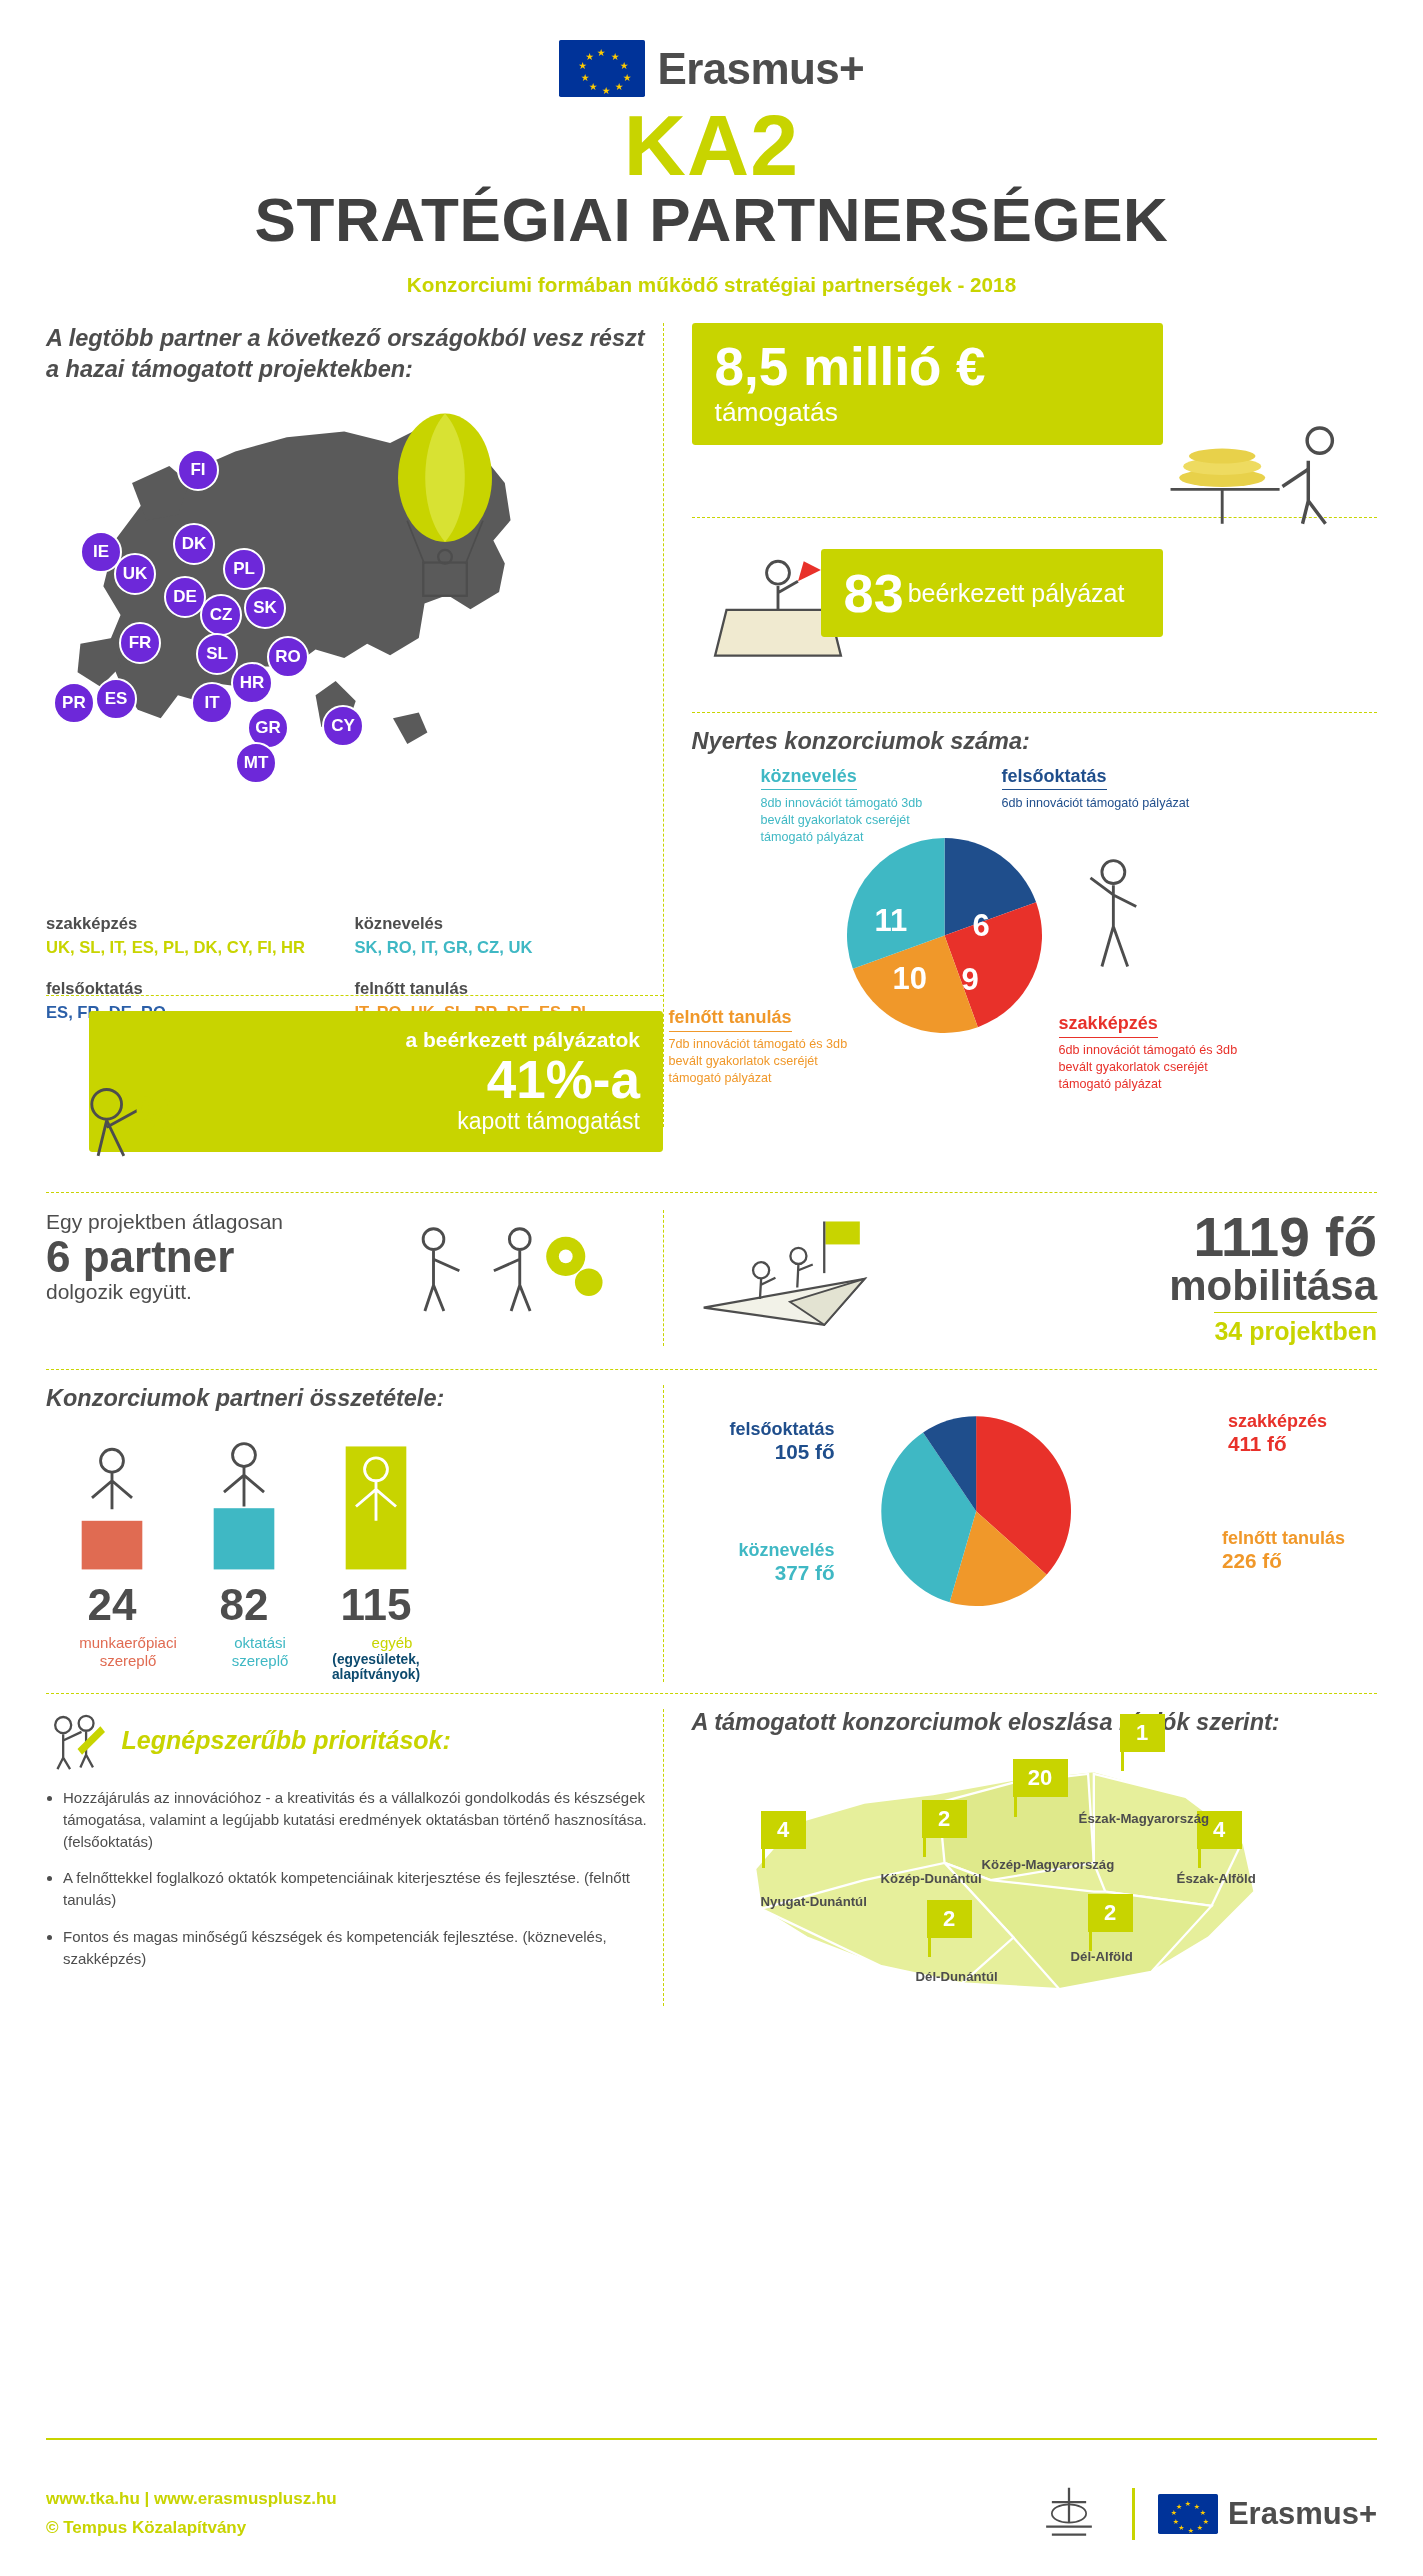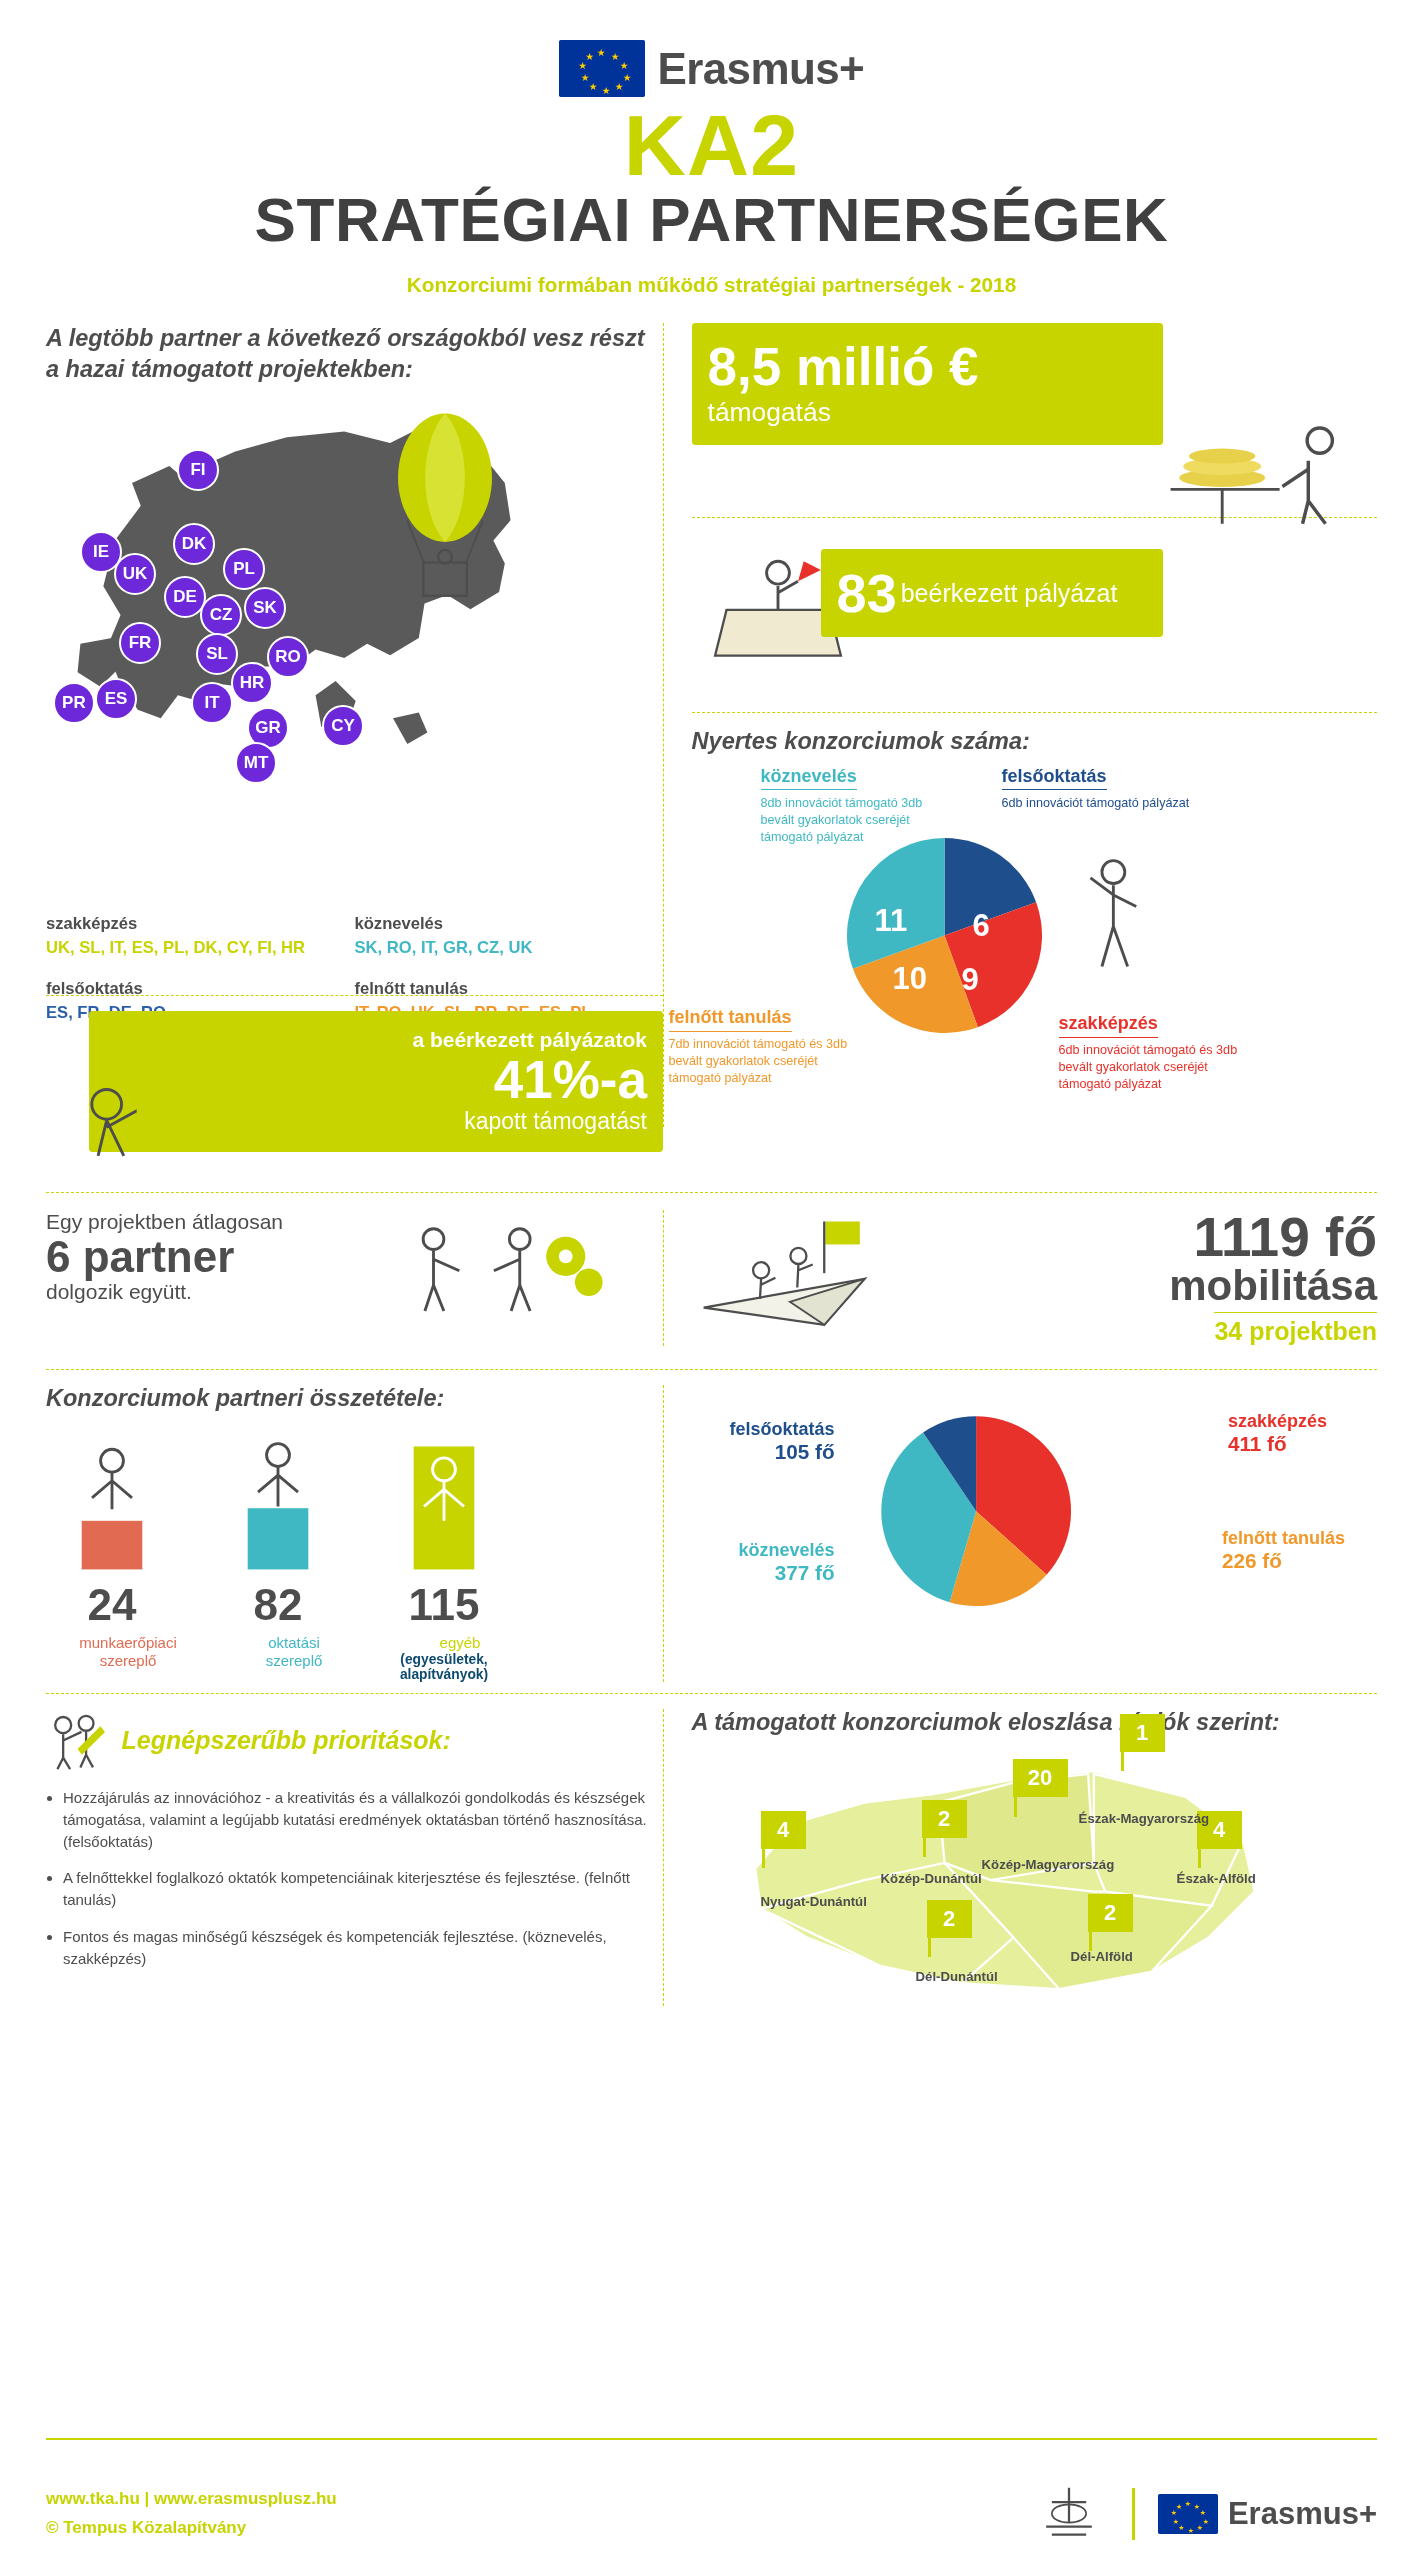--- a/index.html
+++ b/index.html
@@ -136,21 +136,21 @@
   .cl-items { color: #c8d400; font-weight: bold; }
   .cl-items.blue { color: #2b5fa8; }
   .cl-items.orange { color: #f0982a; }
   .cl-items.teal { color: #3fb8c4; }
 
   
   .box-yellow {
     background: #c8d400;
     color: #ffffff;
     border-radius: 3.4px;
-    padding: 17px 16px;
+    padding: 17px 23px;
   }
   .box-8m .num {
     font-size: 53px; font-weight: bold; line-height: 1;
   }
   .box-8m .lbl { font-size: 26.4px; margin-top: 3.4px; }
 
   .box-83 {
     display: flex; align-items: center; gap: 4px;
   }
   .box-83 .num { font-size: 54px; font-weight: bold; line-height: 1; }
@@ -184,21 +184,21 @@
   .big6 { font-size: 44px; font-weight: bold; color: #4d4d4d; line-height: 1.05; }
   .n1119 { font-size: 55px; font-weight: bold; color: #4d4d4d; line-height: 1; text-align: right;}
   .n1119 small { font-size: 42px; font-weight: bold; display: block; }
   .proj34 {
     text-align: right; font-size: 25px; font-weight: bold; color: #c8d400;
     border-top: 1.7px solid #c8d400; padding-top: 4.6px; margin-top: 4.6px;
     display: inline-block;
   }
 
   
-  .figs { display: flex; gap: 34px; margin-top: 23px; }
+  .figs { display: flex; margin-top: 23px; }
   .fig { width: 132px; text-align: center; }
   .fig .num { font-size: 44px; font-weight: bold; color: #4d4d4d; }
   .fig .lbl { font-size: 15px; font-weight: normal; line-height: 1.2; margin-top: 3.4px; margin-left: 32px; }
   .fig .sub { font-size: 13.8px; font-weight: bold; }
 
   
   .prio-title {
     font-size: 25px; font-style: italic; font-weight: bold; color: #c8d400;
   }
   .prio-list { margin-top: 15px; font-size: 15px; color: #4d4d4d; line-height: 1.45; }

